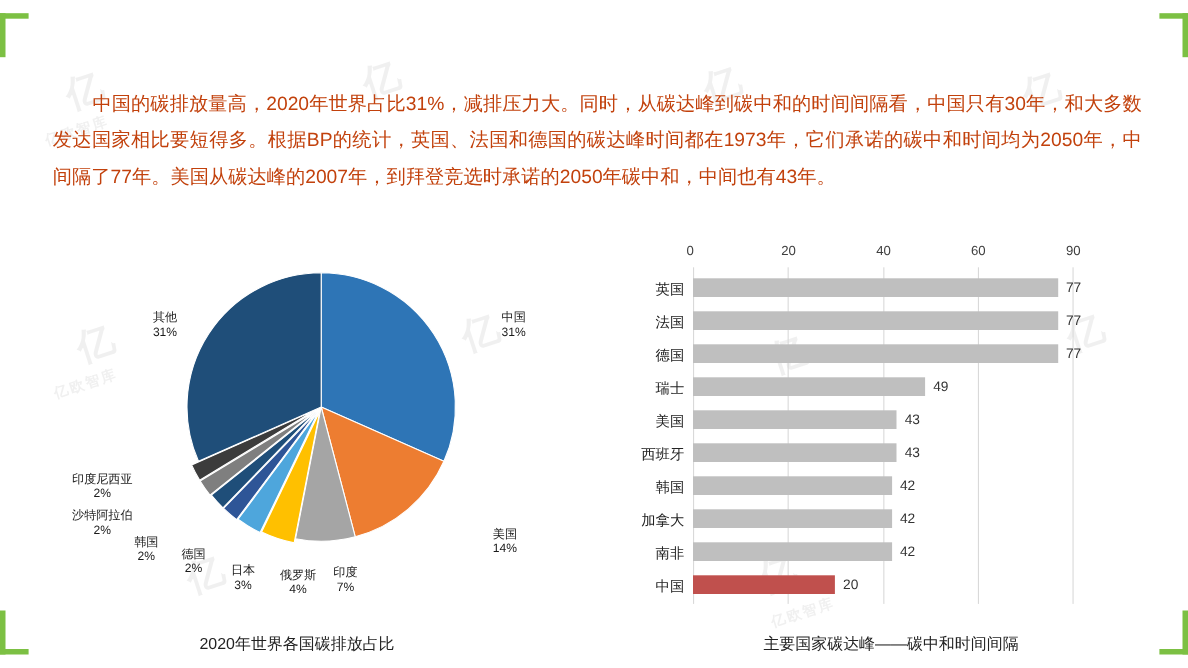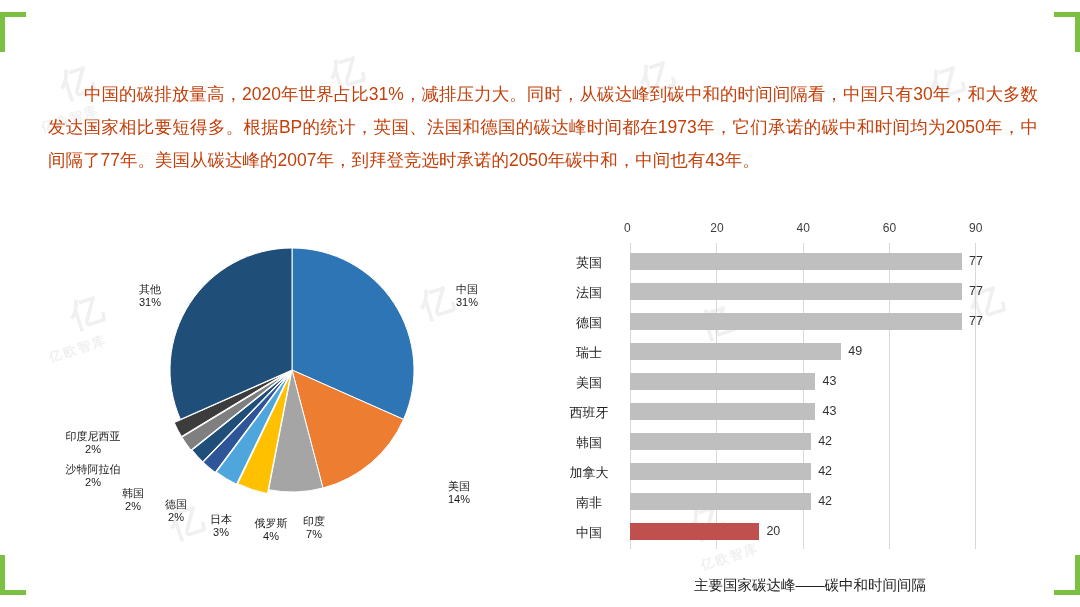--- a/index.html
+++ b/index.html
@@ -114,21 +114,21 @@
   }
   .gridline {
     position: absolute;
     width: 1px;
     background: #d9d9d9;
   }
   .cat-label {
     position: absolute;
     font-size: 13px;
     color: #222;
-    text-align: center;
+    text-align: right;
     width: 66px;
   }
   .bar {
     position: absolute;
     height: 17px;
     background: #bfbfbf;
   }
   .bar.highlight { background: #c0504d; }
   .bar-value {
     position: absolute;
@@ -227,20 +227,21 @@
           </div>
           <div class="pie-label" style="left: 48px; top: 215px; width: 90px;">
             <div>印度尼西亚</div>
             <div>2%</div>
           </div>
           <div class="pie-label" style="left: 120px; top: 68px; width: 60px;">
             <div>其他</div>
             <div>31%</div>
           </div>
         </div>
+      <div class="chart-caption pie-caption">2020年世界各国碳排放占比</div>
     </div>
 
     <div class="bar-wrap">
       <div id="bar-plot">
           <div class="gridline" style="left: 90px; top: 28px; height: 306px;"></div>
           <div class="axis-label" style="left: 84px; top: 6px;">0</div>
           <div class="gridline" style="left: 176.25px; top: 28px; height: 306px;"></div>
           <div class="axis-label" style="left: 170.25px; top: 6px;">20</div>
           <div class="gridline" style="left: 262.5px; top: 28px; height: 306px;"></div>
           <div class="axis-label" style="left: 256.5px; top: 6px;">40</div>

